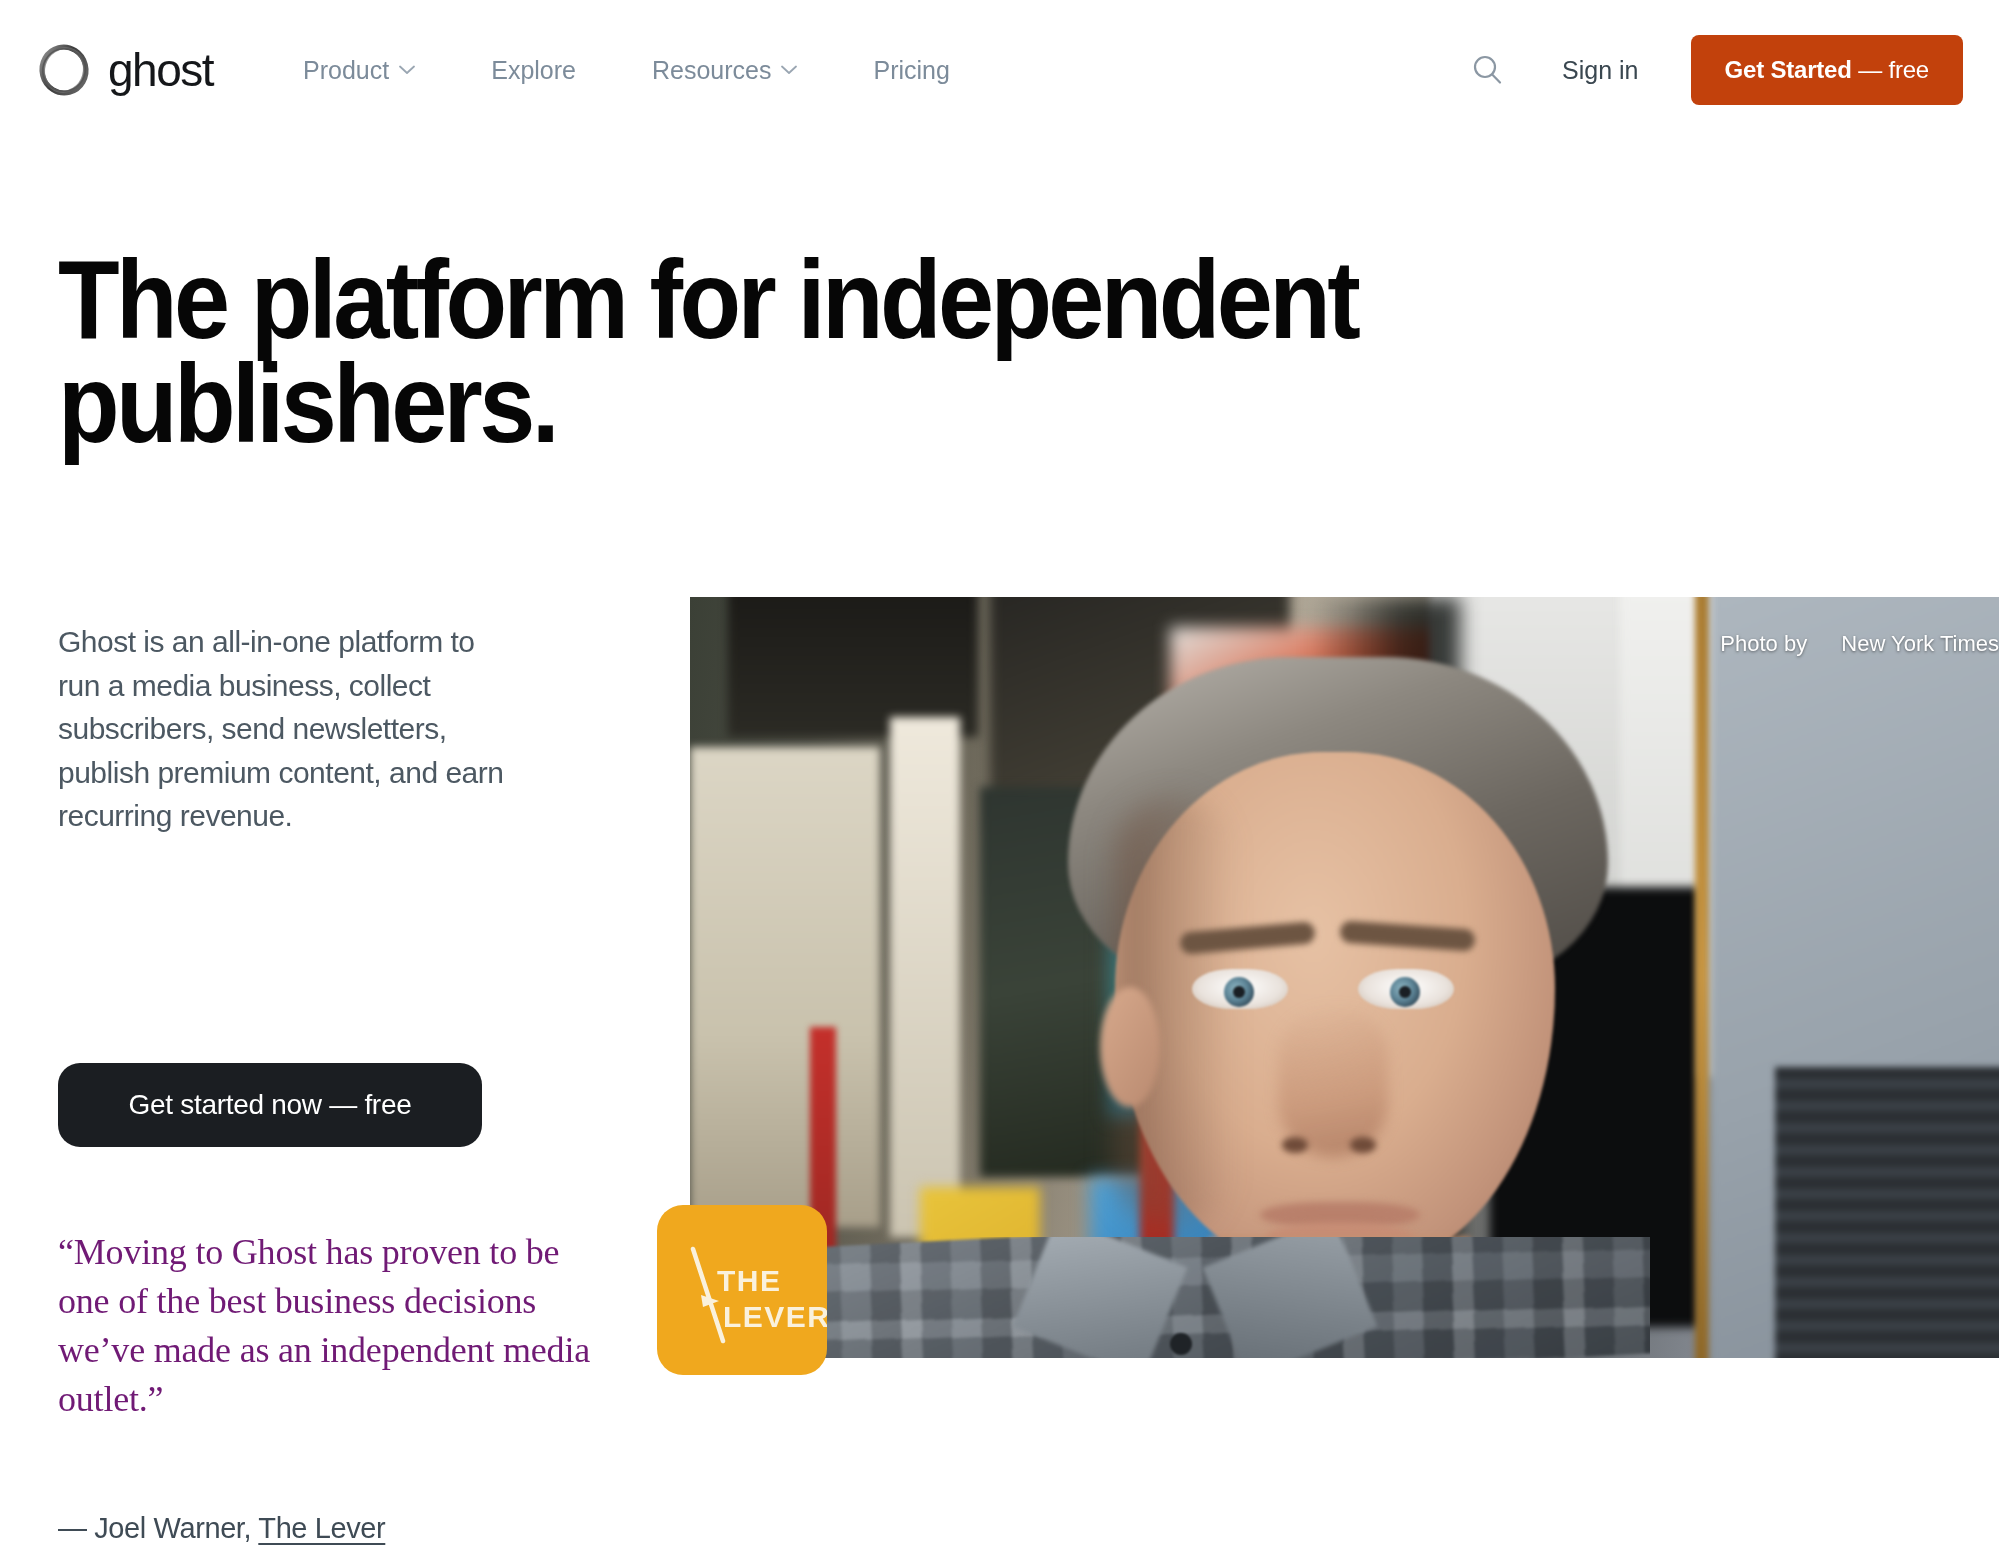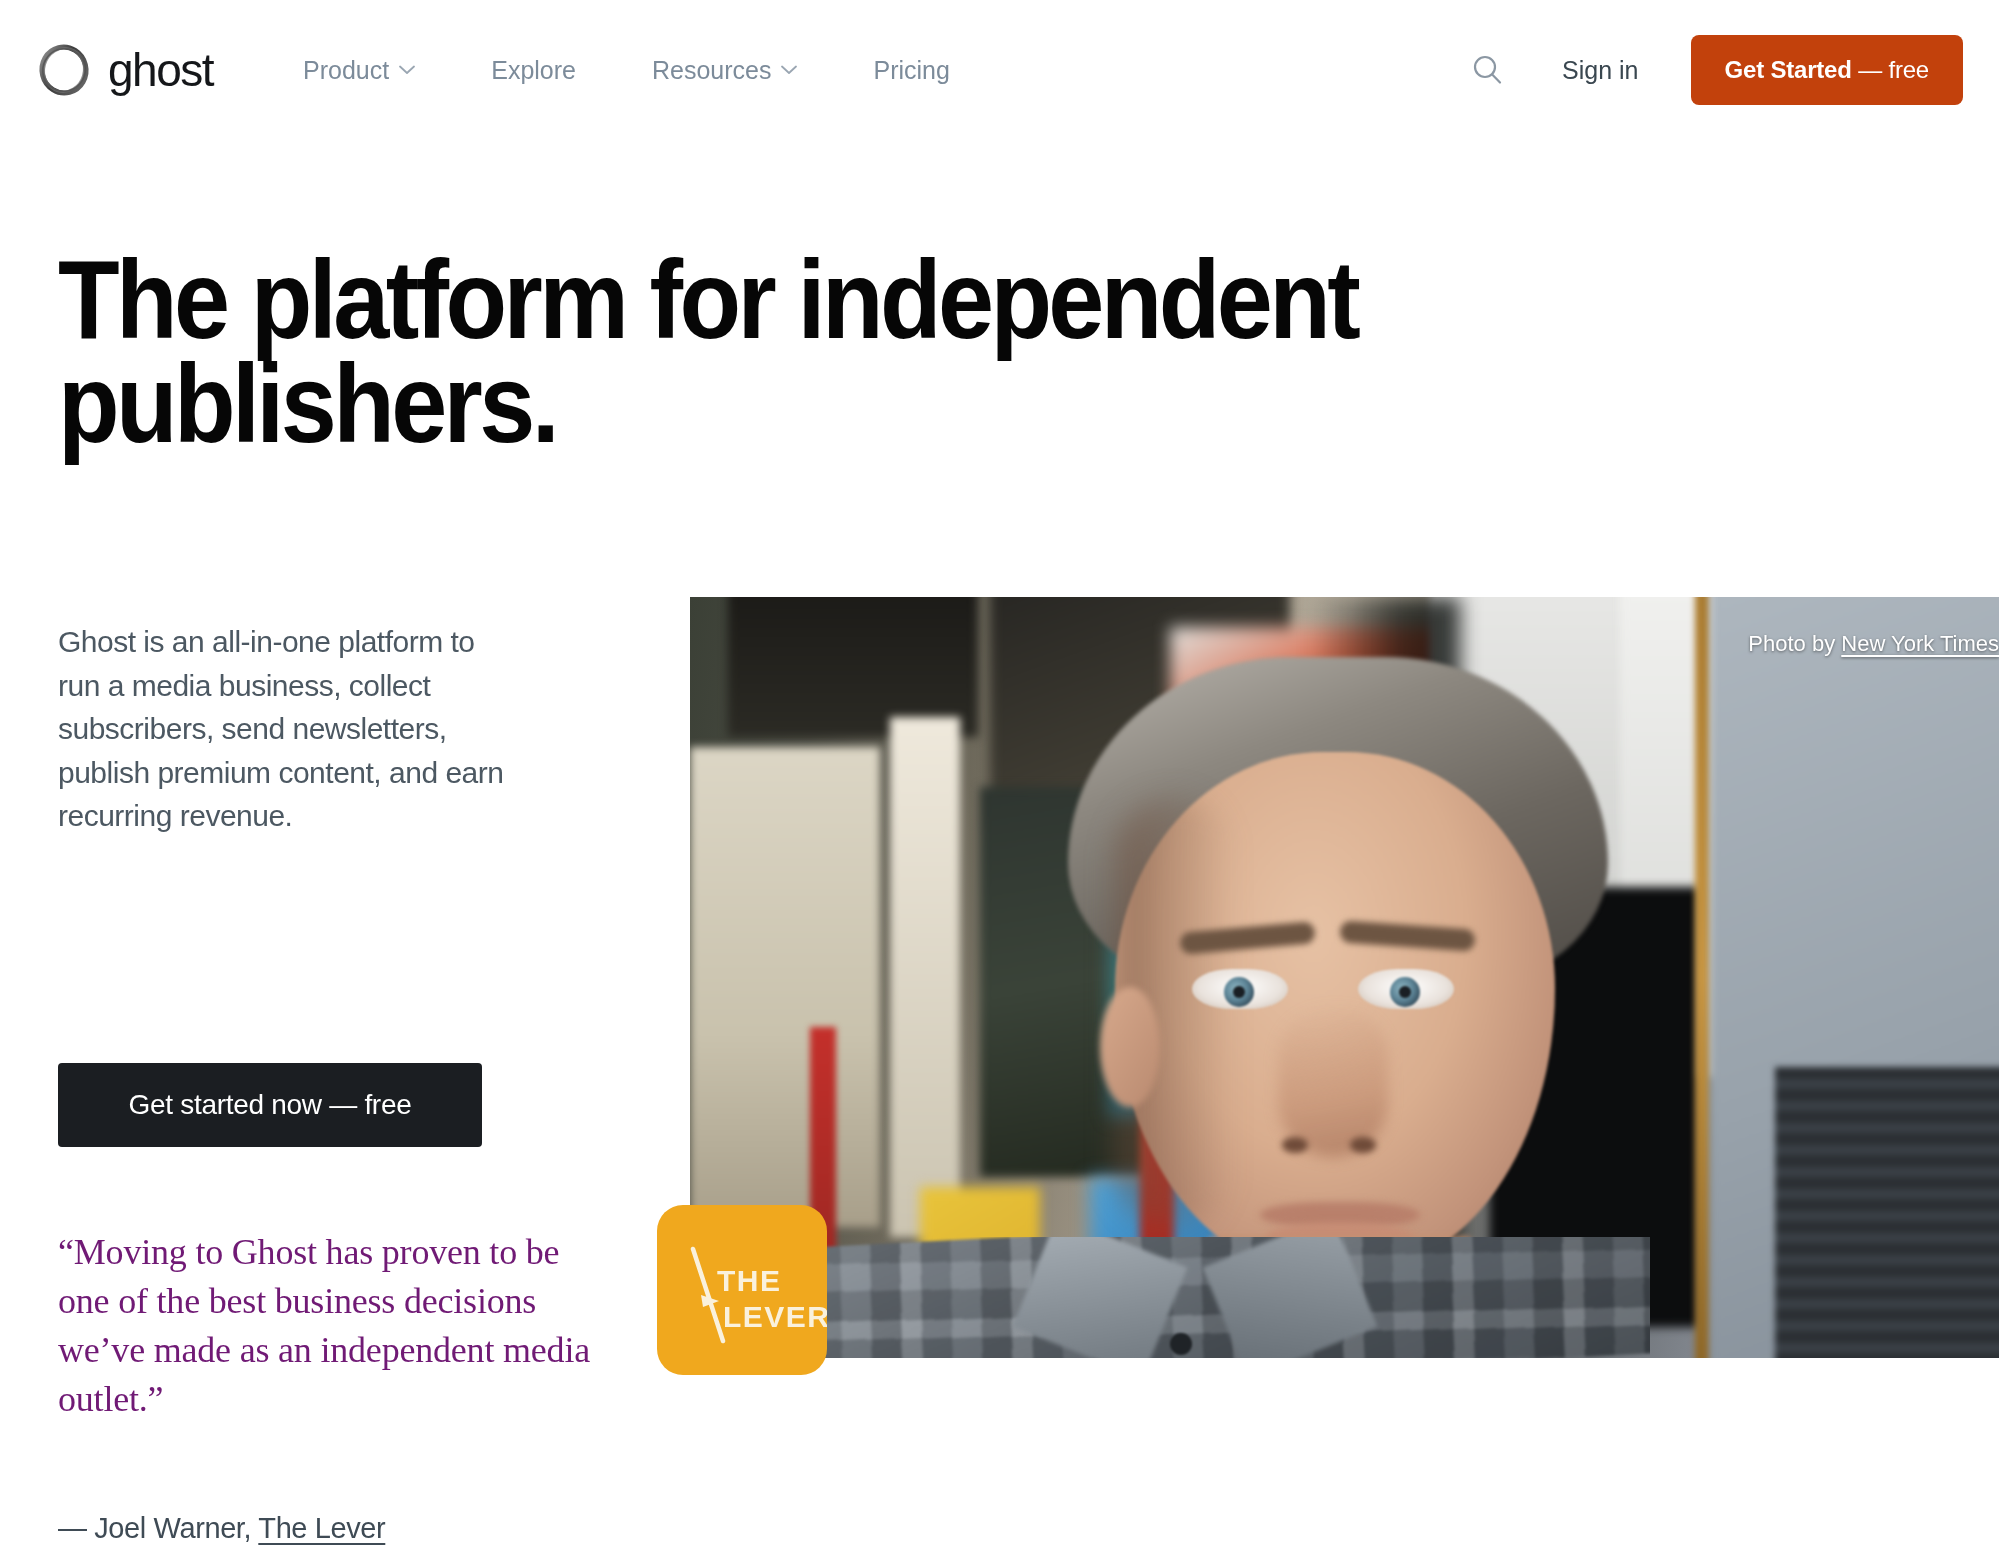--- a/index.html
+++ b/index.html
@@ -129,21 +129,21 @@
 
   .hero-cta {
     position: absolute;
     left: 58px;
     top: 1063px;
     width: 424px;
     height: 84px;
     background: #1B1E22;
     color: #ffffff;
     border: none;
-    border-radius: 4px;
+    border-radius: 22px;
     font-size: 28px;
     font-family: "Liberation Sans", sans-serif;
     cursor: pointer;
     letter-spacing: -0.3px;
   }
 
   
   .quote-text {
     position: absolute;
     left: 58px;
@@ -419,23 +419,23 @@
     position: absolute;
     right: 0px;
     top: 34px;
     font-size: 22px;
     color: #ffffff;
     letter-spacing: 0px;
     text-shadow: 0 1px 3px rgba(0,0,0,0.5);
     white-space: nowrap;
   }
   .photo-credit .credit-src {
-    text-decoration: underline;
     text-underline-offset: 4px;
     cursor: pointer;
+    margin-left: 28px;
   }
 
   
   .lever-badge {
     position: absolute;
     left: 657px;
     top: 1205px;
     width: 170px;
     height: 170px;
     background: #F0A81E;

